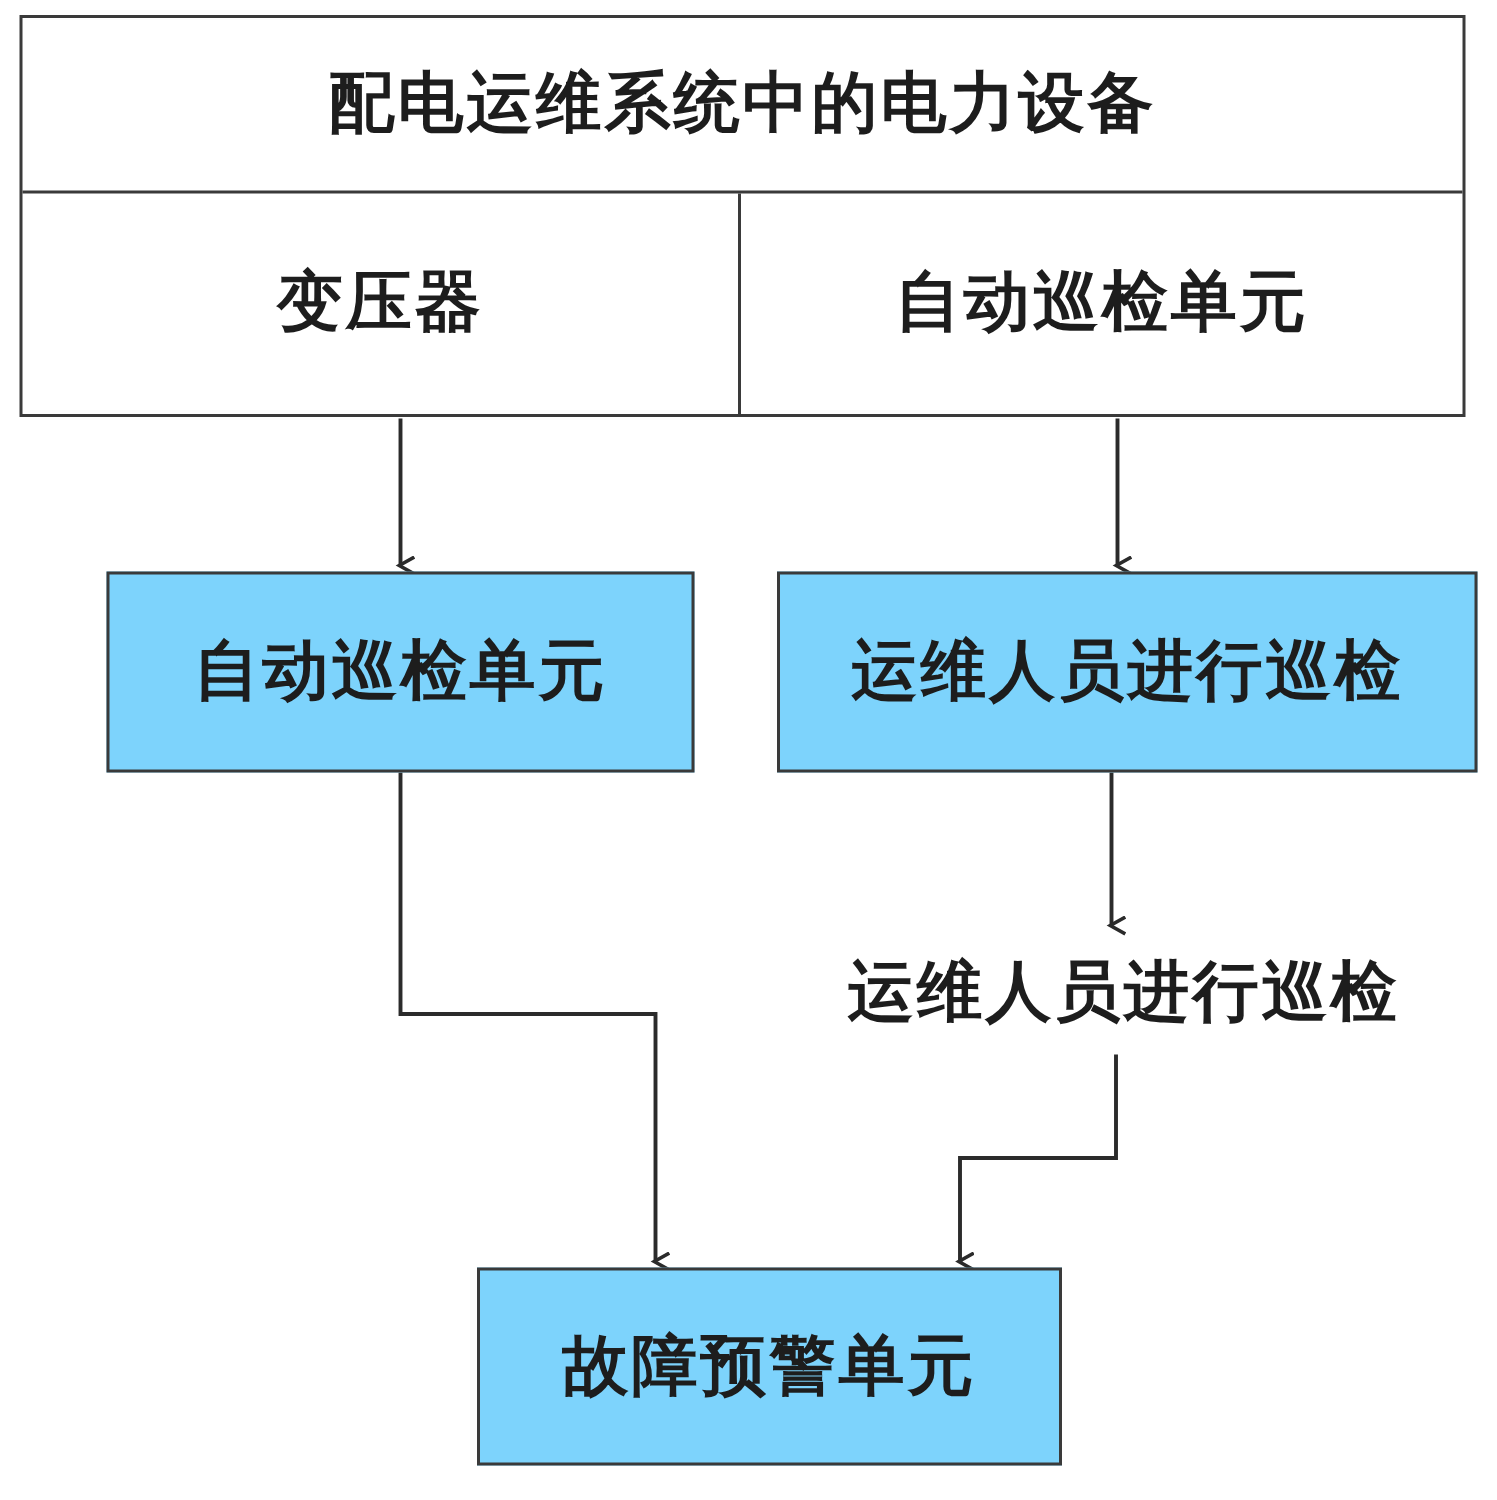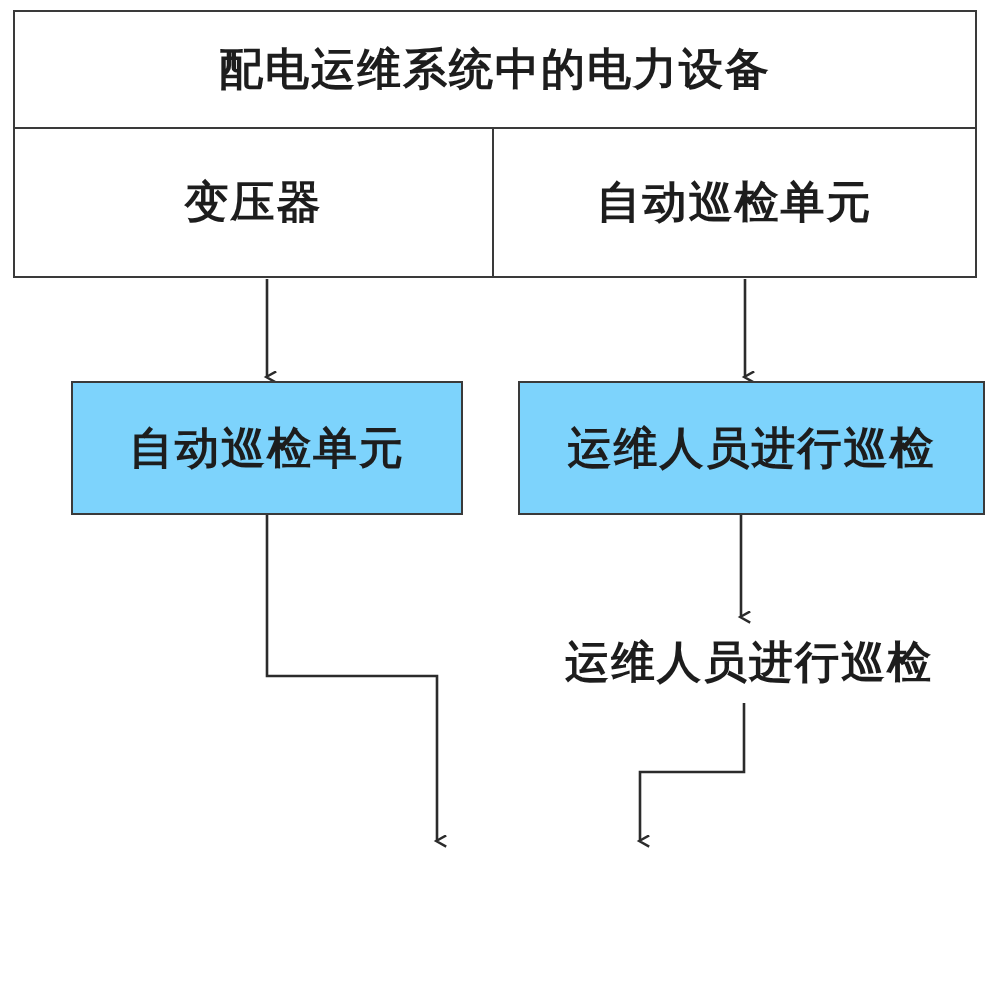--- a/index.html
+++ b/index.html
@@ -154,14 +154,17 @@
   </div>
 
   <div class="node-box" id="manual-inspection-prompt-unit">
     <span class="node-label">运维人员进行巡检</span>
   </div>
 
   <div id="personnel-inspection-text">
     <span class="node-label">运维人员进行巡检</span>
   </div>
 
+  <div class="node-box" id="fault-warning-unit">
+    <span class="node-label">故障预警单元</span>
+  </div>
 
 </div>
 
 </body></html>

